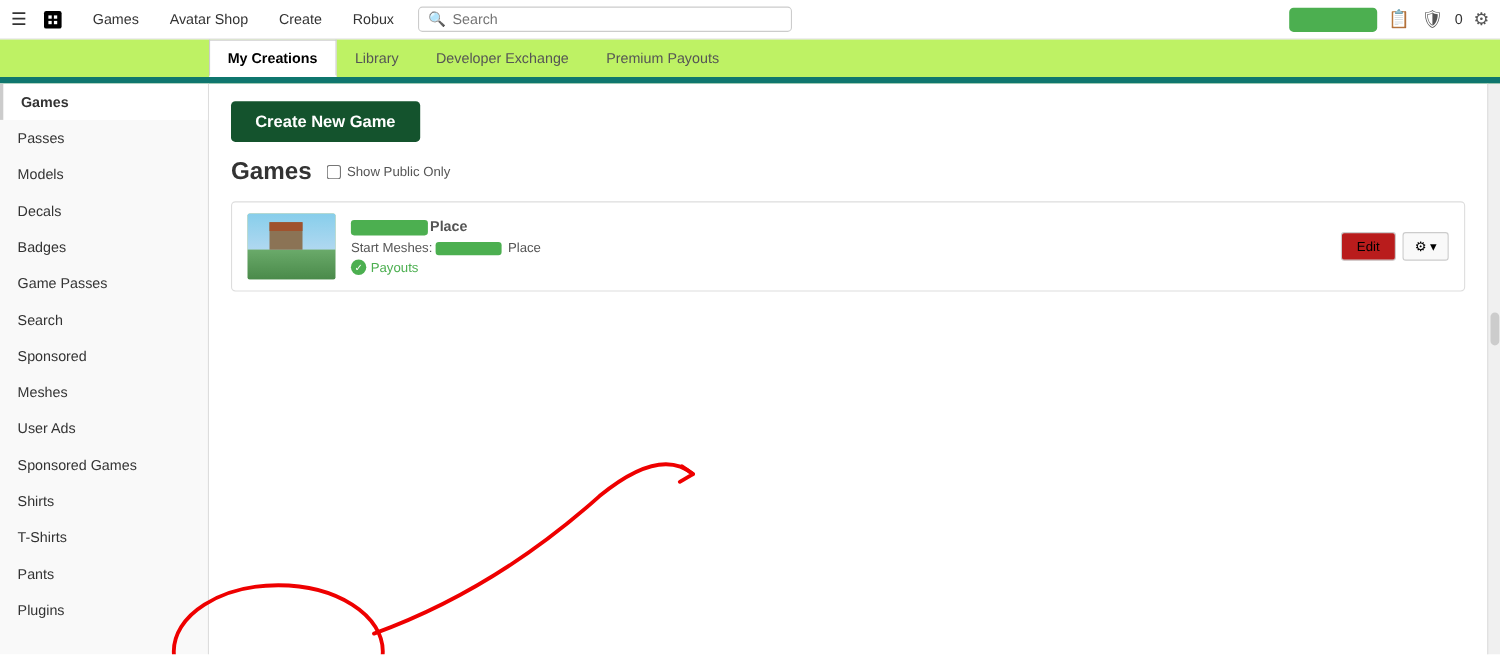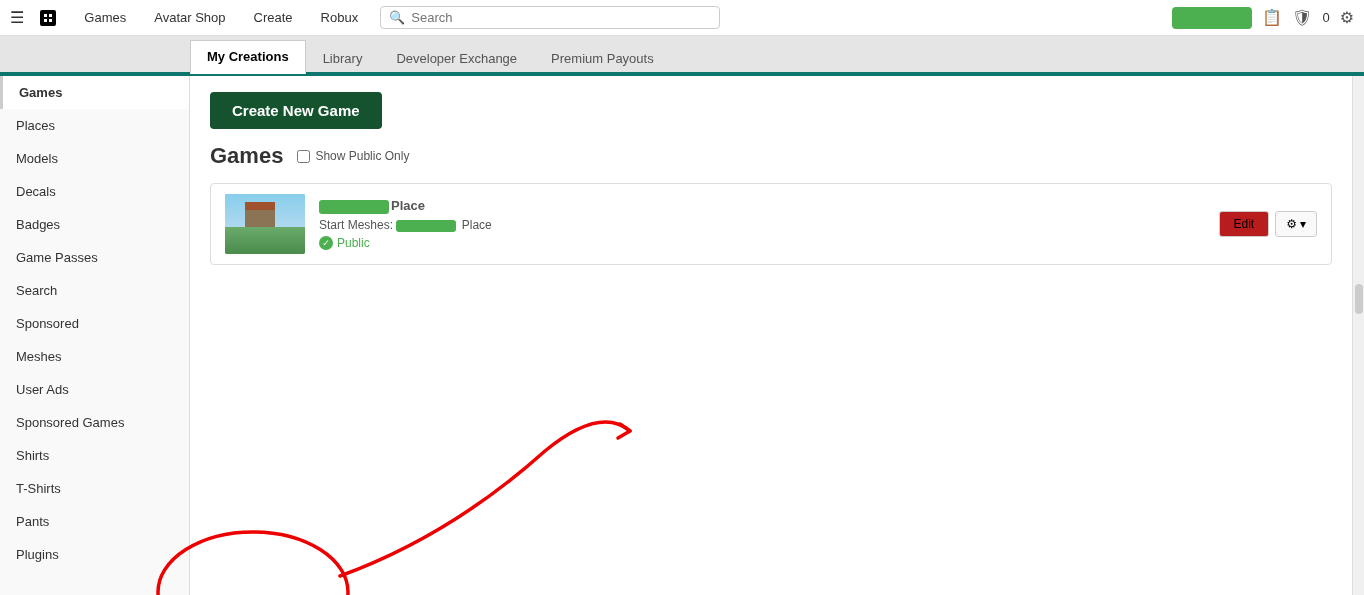--- a/index.html
+++ b/index.html
@@ -60,25 +60,25 @@
       font-size: 16px;
       color: #555;
       cursor: pointer;
     }
     .nav-robux { font-size: 13px; color: #333; }
     .nav-gear { font-size: 16px; color: #555; cursor: pointer; }
 
     
     .tabs-bar {
       display: flex;
-      align-items: flex-end;
+      align-items: flex-start;
       padding: 0 190px;
-      border-bottom: 4px solid #0f766e;
+      border-bottom: 6px solid #0f766e;
       height: 40px;
-      background: #e5e5e5;
+      background: #bef264;
     }
     .tab {
       padding: 8px 16px;
       font-size: 13px;
       cursor: pointer;
       color: #555;
       border: 1px solid transparent;
       border-bottom: none;
       margin-bottom: -2px;
     }
@@ -336,21 +336,21 @@
   <div class="tab active">My Creations</div>
   <div class="tab">Library</div>
   <div class="tab">Developer Exchange</div>
   <div class="tab">Premium Payouts</div>
 </div>
 
 <div class="main-layout">
 
   <div class="sidebar">
     <div class="sidebar-item active">Games</div>
-    <div class="sidebar-item">Places</div>
+    <div class="sidebar-item">Passes</div>
     <div class="sidebar-item">Models</div>
     <div class="sidebar-item">Decals</div>
     <div class="sidebar-item">Badges</div>
     <div class="sidebar-item">Game Passes</div>
     <div class="sidebar-item">Search</div>
     <div class="sidebar-item">Sponsored</div>
     <div class="sidebar-item">Meshes</div>
     <div class="sidebar-item">User Ads</div>
     <div class="sidebar-item">Sponsored Games</div>
     <div class="sidebar-item">Shirts</div>
@@ -381,21 +381,21 @@
         <div class="game-name">
           <span class="redacted">&nbsp;</span><span>Place</span>
         </div>
         <div class="game-start-place">
           <span>Start Meshes:</span>
           <span class="redacted-sm">&nbsp;</span>
           <span>Place</span>
         </div>
         <div class="game-public">
           <span class="public-icon">✓</span>
-          <span>Public</span>
+          <span>Payouts</span>
         </div>
       </div>
       <div class="game-actions">
         <button class="edit-btn">Edit</button>
         <button class="gear-btn">
           <span>⚙</span>
           <span>▾</span>
         </button>
       </div>
     </div>

